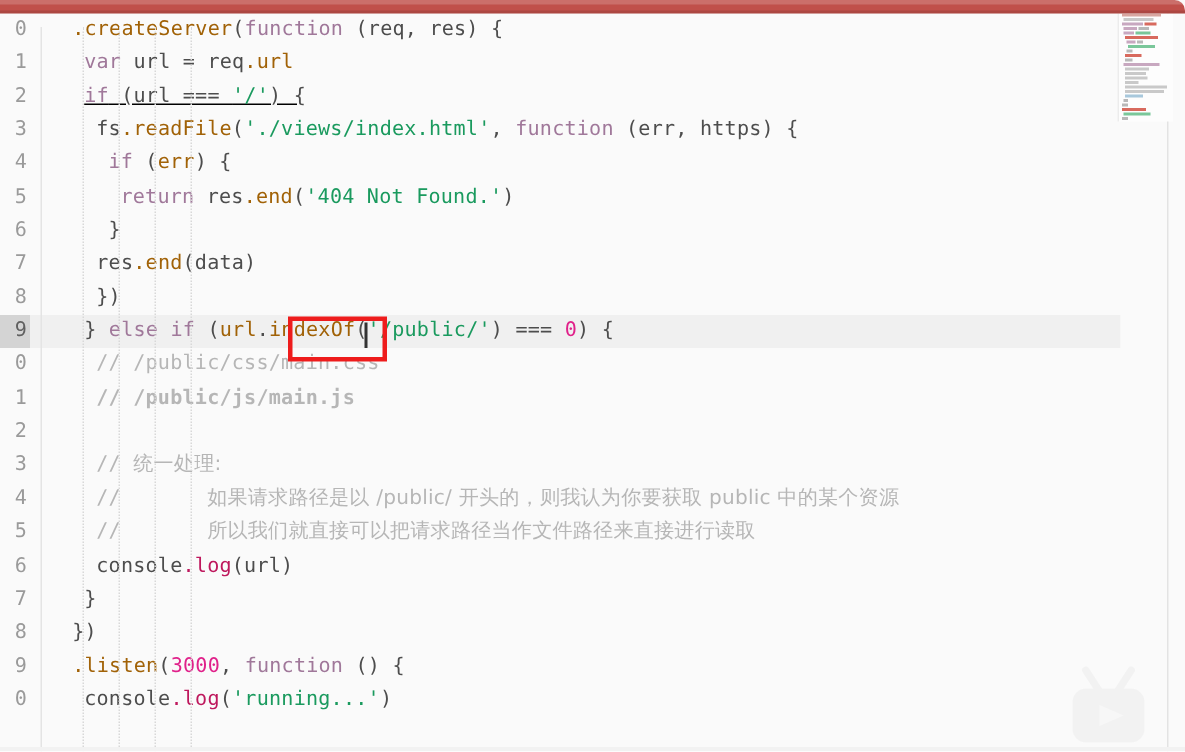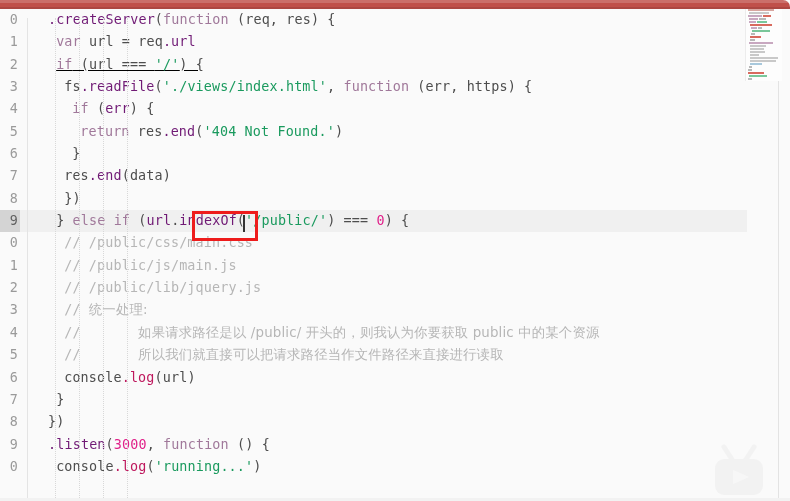--- a/index.html
+++ b/index.html
@@ -112,21 +112,21 @@
   .gutter-sep {
     position: absolute;
     top: 0;
     left: 27px;
     width: 1px;
     height: 100%;
     border-left: 1px solid #e4e4e4;
   }
 
   
-  .t-fn      { color: #701a75; }   
+  .t-fn      { color: #a16207; }   
   .t-kw      { color: #a0789a; }   
   .t-plain   { color: #4d4d4d; }   
   .t-str     { color: #1a9a5e; }   
   .t-num     { color: #e0218a; }   
   .t-cmt     { color: #b6b6b6; }   
   .t-log     { color: #be185d; }
   .t-cn      { color: #b6b6b6; font-family: "DejaVu Sans", "Liberation Sans", sans-serif; }
 
   
   #annot-box {
@@ -251,22 +251,22 @@
         <div class="line"><div class="gutter">1</div><div class="ltext" style="padding-left: 24.15px;"><span class="t-kw">var</span><span class="t-plain"> url = </span><span class="t-plain">req</span><span class="t-fn">.url</span></div></div>
         <div class="line"><div class="gutter">2</div><div class="ltext" style="padding-left: 24.15px; text-decoration: underline;"><span class="t-kw">if</span><span class="t-plain"> (url === </span><span class="t-str">'/'</span><span class="t-plain">) {</span></div></div>
         <div class="line"><div class="gutter">3</div><div class="ltext" style="padding-left: 32.2px;"><span class="t-plain">fs</span><span class="t-fn">.readFile</span><span class="t-plain">(</span><span class="t-str">'./views/index.html'</span><span class="t-plain">, </span><span class="t-kw">function</span><span class="t-plain"> (err, https) {</span></div></div>
         <div class="line"><div class="gutter">4</div><div class="ltext" style="padding-left: 40.25px;"><span class="t-kw">if</span><span class="t-plain"> (</span><span class="t-fn">err</span><span class="t-plain">) {</span></div></div>
         <div class="line"><div class="gutter">5</div><div class="ltext" style="padding-left: 48.3px;"><span class="t-kw">return</span><span class="t-plain"> res</span><span class="t-fn">.end</span><span class="t-plain">(</span><span class="t-str">'404 Not Found.'</span><span class="t-plain">)</span></div></div>
         <div class="line"><div class="gutter">6</div><div class="ltext" style="padding-left: 40.25px;"><span class="t-plain">}</span></div></div>
         <div class="line"><div class="gutter">7</div><div class="ltext" style="padding-left: 32.2px;"><span class="t-plain">res</span><span class="t-fn">.end</span><span class="t-plain">(data)</span></div></div>
         <div class="line"><div class="gutter">8</div><div class="ltext" style="padding-left: 32.2px;"><span class="t-plain">})</span></div></div>
         <div class="line current"><div class="gutter">9</div><div class="ltext" style="padding-left: 24.15px;"><span class="t-plain">} </span><span class="t-kw">else if</span><span class="t-plain"> (</span><span class="t-fn">url</span><span class="t-plain">.</span><span class="t-fn">indexOf</span><span class="t-plain">(</span><span class="t-str">'/public/'</span><span class="t-plain">) === </span><span class="t-num">0</span><span class="t-plain">) {</span></div></div>
         <div class="line"><div class="gutter">0</div><div class="ltext" style="padding-left: 32.2px;"><span class="t-cmt">// /public/css/main.css</span></div></div>
-        <div class="line"><div class="gutter">1</div><div class="ltext" style="padding-left: 32.2px;"><span class="t-cmt">// /public/js/main.js</span></div></div>
-        <div class="line"><div class="gutter">2</div><div class="ltext" style="padding-left: 32.2px;"><span class="t-cmt">// /public/lib/jquery.js</span></div></div>
+        <div class="line"><div class="gutter">1</div><div class="ltext" style="padding-left: 32.2px; font-weight: bold;"><span class="t-cmt">// /public/js/main.js</span></div></div>
+        <div class="line"><div class="gutter">2</div></div>
         <div class="line"><div class="gutter">3</div><div class="ltext" style="padding-left: 32.2px;"><span class="t-cmt">// </span><span class="t-cn">统一处理:</span></div></div>
         <div class="line"><div class="gutter">4</div><div class="ltext" style="padding-left: 32.2px;"><span class="t-cmt">//       </span><span class="t-cn">如果请求路径是以 /public/ 开头的，则我认为你要获取 public 中的某个资源</span></div></div>
         <div class="line"><div class="gutter">5</div><div class="ltext" style="padding-left: 32.2px; text-align: right;"><span class="t-cmt">//       </span><span class="t-cn">所以我们就直接可以把请求路径当作文件路径来直接进行读取</span></div></div>
         <div class="line"><div class="gutter">6</div><div class="ltext" style="padding-left: 32.2px;"><span class="t-plain">console</span><span class="t-log">.log</span><span class="t-plain">(url)</span></div></div>
         <div class="line"><div class="gutter">7</div><div class="ltext" style="padding-left: 24.15px;"><span class="t-plain">}</span></div></div>
         <div class="line"><div class="gutter">8</div><div class="ltext" style="padding-left: 16.1px;"><span class="t-plain">})</span></div></div>
         <div class="line"><div class="gutter">9</div><div class="ltext" style="padding-left: 16.1px; text-align: center;"><span class="t-fn">.listen</span><span class="t-plain">(</span><span class="t-num">3000</span><span class="t-plain">, </span><span class="t-kw">function</span><span class="t-plain"> () {</span></div></div>
         <div class="line"><div class="gutter">0</div><div class="ltext" style="padding-left: 24.15px;"><span class="t-plain">console</span><span class="t-log">.log</span><span class="t-plain">(</span><span class="t-str">'running...'</span><span class="t-plain">)</span></div></div>
       </div>
   </div>

